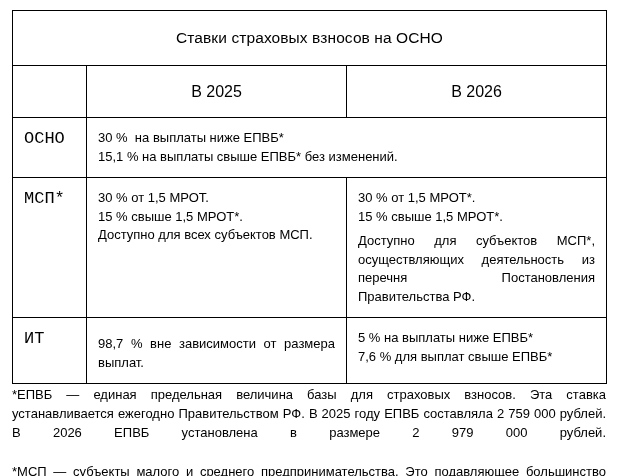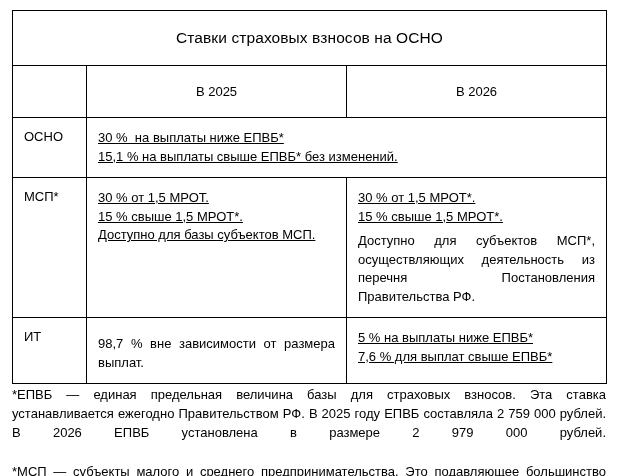--- a/index.html
+++ b/index.html
@@ -50,39 +50,40 @@
     font-weight: bold;
     letter-spacing: .1px;
     height: 32px;
     line-height: 32px;
     padding: 0 4px;
     white-space: nowrap;
   }
 
   .hdr-cell {
     text-align: center;
-    font-size: 13px;
+    font-size: 16px;
     height: 29px;
     line-height: 29px;
     padding: 0 4px;
   }
   .hdr-blank { height: 29px; }
 
   .row-label {
-    font-size: 13px;
+    font-size: 17px;
     padding: 8px 0 8px 9px;
     white-space: nowrap;
+    font-family: Liberation Mono, monospace;
   }
 
   .cell {
     font-size: 13px;
     line-height: 18.5px;
     padding: 7px 9px 8px 9px;
   }
-  .cell .line { display: block; white-space: pre; text-decoration: underline; }
+  .cell .line { display: block; white-space: pre; }
   .cell .para { display: block; text-align: justify; text-justify: inter-word; white-space: normal; margin-top: 6px; }
 
   
   .footnotes {
     margin-top: 1px;
     width: 594px;
   }
   .footnote {
     font-size: 13px;
     line-height: 19px;
@@ -126,21 +127,21 @@
           <span class="line">30 %  на выплаты ниже ЕПВБ*</span>
           <span class="line">15,1 % на выплаты свыше ЕПВБ* без изменений.</span>
         </td>
       </tr>
 
       <tr>
         <td class="row-label">МСП*</td>
         <td class="cell">
           <span class="line">30 % от 1,5 МРОТ.</span>
           <span class="line">15 % свыше 1,5 МРОТ*.</span>
-          <span class="line">Доступно для базы субъектов МСП.</span>
+          <span class="line">Доступно для всех субъектов МСП.</span>
         </td>
         <td class="cell">
           <span class="line">30 % от 1,5 МРОТ*.</span>
           <span class="line">15 % свыше 1,5 МРОТ*.</span>
           <span class="para">Доступно для субъектов МСП*, осуществляющих деятельность из перечня Постановления Правительства РФ.</span>
         </td>
       </tr>
 
       <tr>
         <td class="row-label">ИТ</td>

